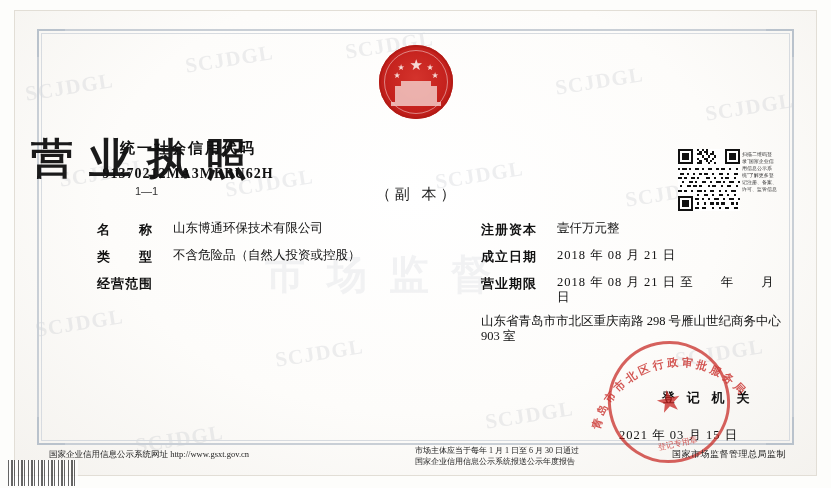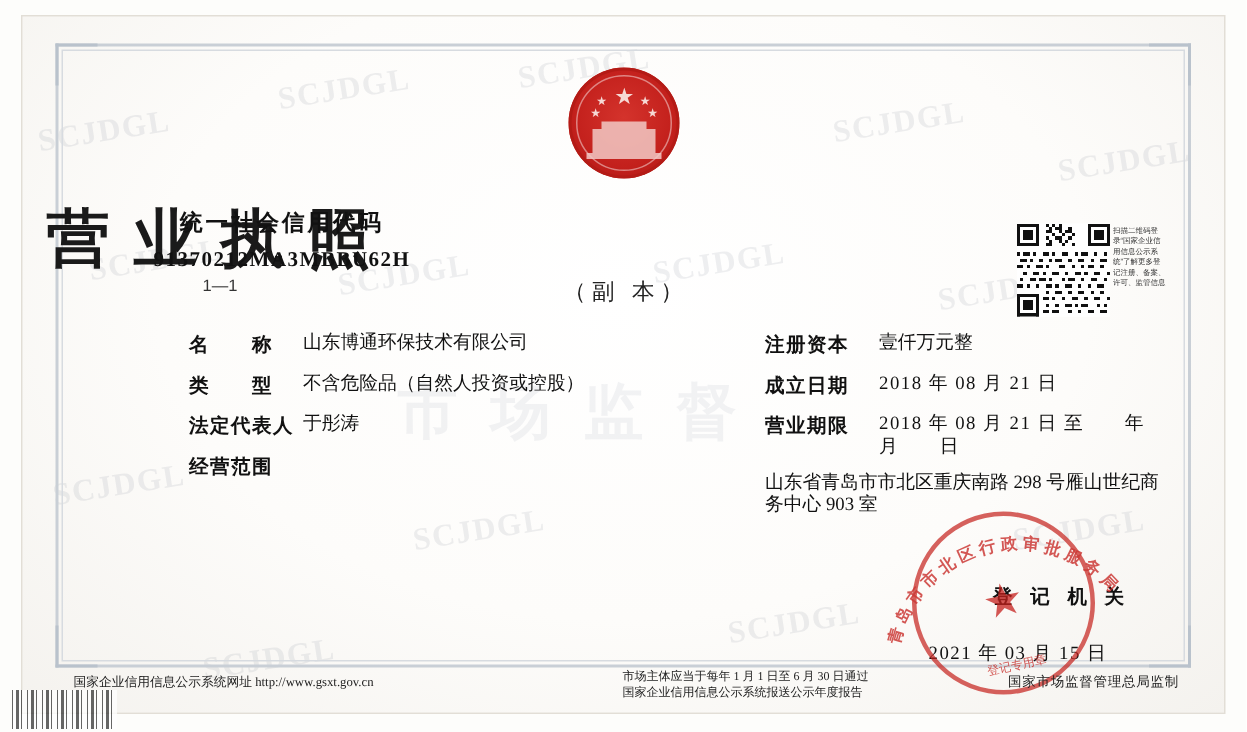--- a/index.html
+++ b/index.html
@@ -237,21 +237,20 @@
   }
   .col-right {
     position: absolute;
     left: 466px;
     top: 0;
     width: 300px;
   }
   .row {
     display: flex;
     margin-bottom: 9px;
-    margin-left: 29px;
   }
   .lbl {
     font-family: "Liberation Serif", serif;
     font-weight: bold;
     font-size: 13px;
     color: #111;
     width: 76px;
     flex: 0 0 76px;
     letter-spacing: 1px;
   }
@@ -566,24 +565,20 @@
       <div class="col-left">
         <div class="row">
           <div class="lbl">名　　称</div>
           <div class="val">山东博通环保技术有限公司</div>
         </div>
         <div class="row">
           <div class="lbl">类　　型</div>
           <div class="val">不含危险品（自然人投资或控股）</div>
         </div>
         <div class="row">
-          <div class="lbl">法定代表人</div>
-          <div class="val">于彤涛</div>
-        </div>
-        <div class="row">
           <div class="lbl">经营范围</div>
         </div>
       </div>
 
       <div class="col-right">
         <div class="row">
           <div class="lbl">注册资本</div>
           <div class="val">壹仟万元整</div>
         </div>
         <div class="row">

